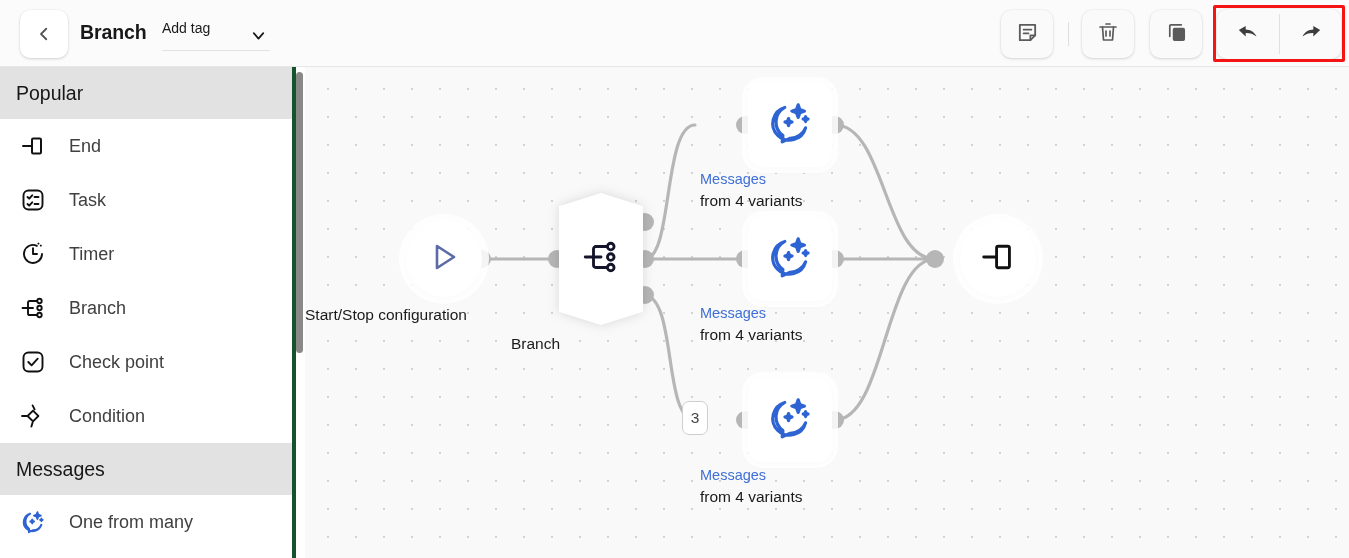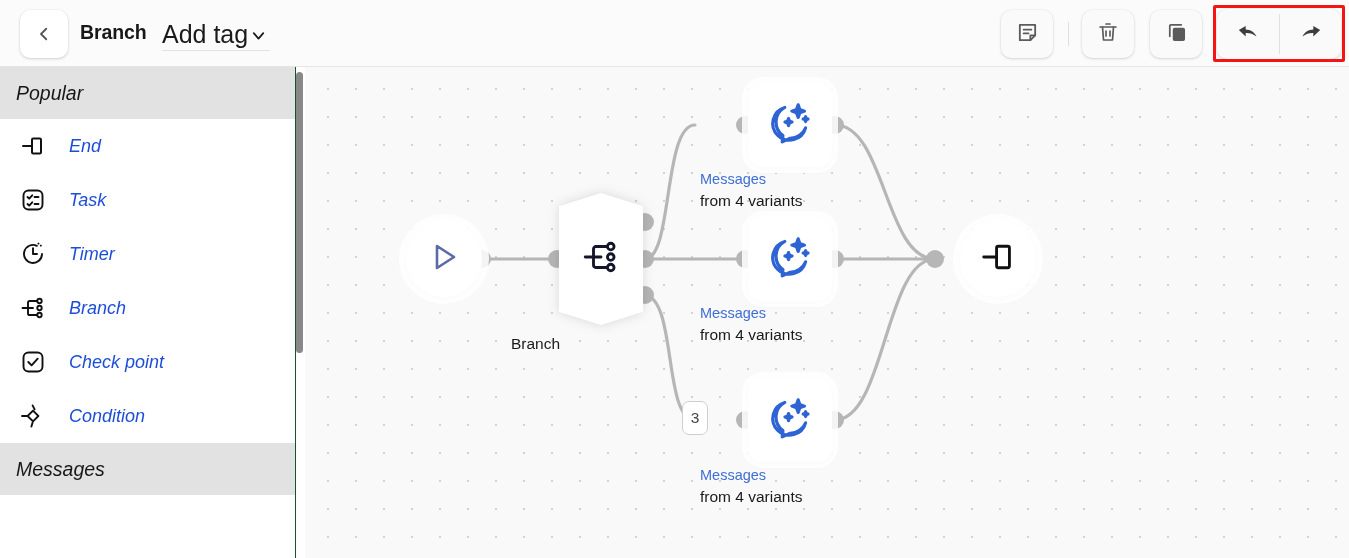--- a/index.html
+++ b/index.html
@@ -32,21 +32,21 @@
     letter-spacing: -0.1px;
   }
   .tag-wrap {
     position: absolute; left: 162px; top: 18px;
     width: 108px; height: 33px;
     border-bottom: 1px solid #e2e2e2;
     cursor: pointer;
   }
   .tag-label {
     position: absolute; left: 0; top: 2px;
-    font-size: 25px; color: #1a1a1a;
+    font-size: 14px; color: #1a1a1a;
   }
   .tag-caret { position: absolute; right: 2px; top: 8px; }
 
   .tool-btn {
     position: absolute; top: 10px;
     width: 52px; height: 48px;
     background: #fafafa; border-radius: 10px;
     box-shadow: 0 1px 3px rgba(0,0,0,.14), 0 0 0 .5px rgba(0,0,0,.04);
     display: flex; align-items: center; justify-content: center;
     cursor: pointer;
@@ -77,40 +77,39 @@
     border: 3px solid #f51414;
     border-radius: 2px;
     pointer-events: none;
   }
 
   
   .sidebar {
     position: absolute; left: 0; top: 67px;
     width: 296px; height: 491px;
     background: #ffffff;
-    border-right: 1px solid #14532d;
+    border-right: 4px solid #14532d;
     overflow: hidden;
-    font-style: italic;
   }
   .side-section {
     height: 52px; background: #e2e2e2;
     display: flex; align-items: center;
     padding-left: 16px;
     font-size: 19.5px; color: #171717;
   }
   .side-item {
     height: 54px; display: flex; align-items: center;
     padding-left: 18px; gap: 21px; cursor: pointer; background:#fff;
   }
   .side-item .ico {
     width: 30px; height: 30px;
     display: flex; align-items: center; justify-content: center;
     flex: 0 0 30px;
   }
-  .side-item .lbl { font-size: 18px; color: #1d4ed8; }
+  .side-item .lbl { font-size: 18px; color: #404040; }
 
   .scrollbar-track {
     position: absolute; left: 296px; top: 67px; width: 9px; height: 491px;
     background: transparent;
   }
   .scrollbar-thumb {
     position: absolute; left: 296px; top: 72px;
     width: 7px; height: 281px;
     background: #888888; border-radius: 4px; cursor: pointer;
   }
@@ -321,20 +320,31 @@
           <rect x="10.2" y="10.2" width="7.6" height="7.6" transform="rotate(45 14 14)"></rect>
           <line x1="15.6" y1="7.4" x2="13.6" y2="3.4"></line>
           <line x1="13.6" y1="20.6" x2="12.4" y2="24.6"></line>
         </svg>
       </span>
       <span class="lbl">Condition</span>
     </div>
 
     <div class="side-section">Messages</div>
 
+    <div class="side-item">
+      <span class="ico">
+        <svg width="28" height="28" viewBox="0 0 28 28" fill="none" stroke="#2d63d2" stroke-width="1.9" stroke-linecap="round" stroke-linejoin="round">
+          <path d="M11.2 5.6A9 9 0 1 0 22.4 16.6a9 9 0 0 1-8.3 5.6l-4.3 2 .4-3.4A9 9 0 0 1 11.2 5.6z"></path>
+          <path d="M18.4 4.2l.9 2.5 2.5.9-2.5.9-.9 2.5-.9-2.5-2.5-.9 2.5-.9z" fill="#2d63d2"></path>
+          <path d="M13.2 11.6l.5 1.4 1.4.5-1.4.5-.5 1.4-.5-1.4-1.4-.5 1.4-.5z" fill="#2d63d2"></path>
+          <path d="M22.4 10.6l.35.95.95.35-.95.35-.35.95-.35-.95-.95-.35.95-.35z" fill="#2d63d2"></path>
+        </svg>
+      </span>
+      <span class="lbl">One from many</span>
+    </div>
   </div>
 
   <div class="scrollbar-track"></div>
   <div class="scrollbar-thumb"></div>
 
   <div class="canvas">
 
     <svg class="edges" width="1044" height="491">
       <g fill="none" stroke="#b6b6b6" stroke-width="3.2" stroke-linecap="round">
 
@@ -368,20 +378,21 @@
       </g>
     </svg>
 
     <div class="node node-start" style="left:101px; top:154px;">
       <span>
         <svg width="40" height="40" viewBox="0 0 40 40" fill="none" stroke="#5c6ba8" stroke-width="2.6" stroke-linejoin="round">
           <path d="M13 9 L30 20 L13 31 Z"></path>
         </svg>
       </span>
     </div>
+    <div class="node-label" style="left:0px; top:239px; width:280px;">Start/Stop configuration</div>
 
     <div class="node node-branch-shadow" style="left:254px; top:126px;">
       <div class="node-branch">
         <span>
           <svg width="42" height="42" viewBox="0 0 28 28" fill="none" stroke="#14142a" stroke-width="1.9" stroke-linecap="round" stroke-linejoin="round">
             <line x1="3.5" y1="14" x2="14" y2="14"></line>
             <path d="M9 14V8.6a1.6 1.6 0 0 1 1.6-1.6h7.2"></path>
             <path d="M9 14v5.4a1.6 1.6 0 0 0 1.6 1.6h7.2"></path>
             <circle cx="20.5" cy="7" r="2.2"></circle>
             <circle cx="20.5" cy="14" r="2.2"></circle>

